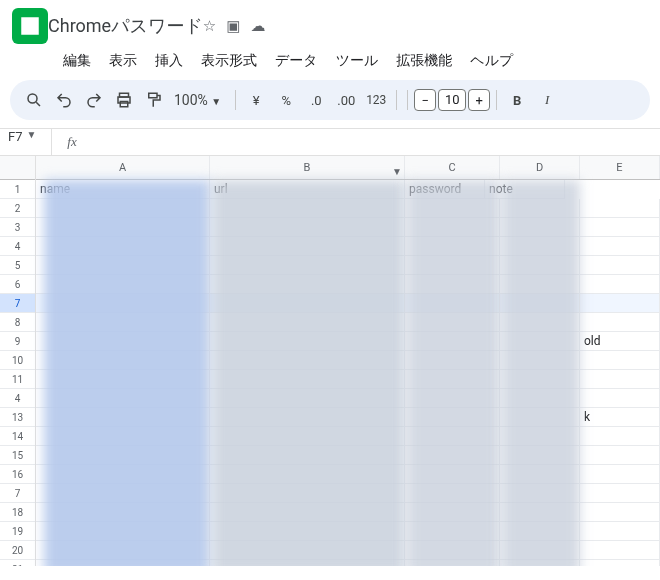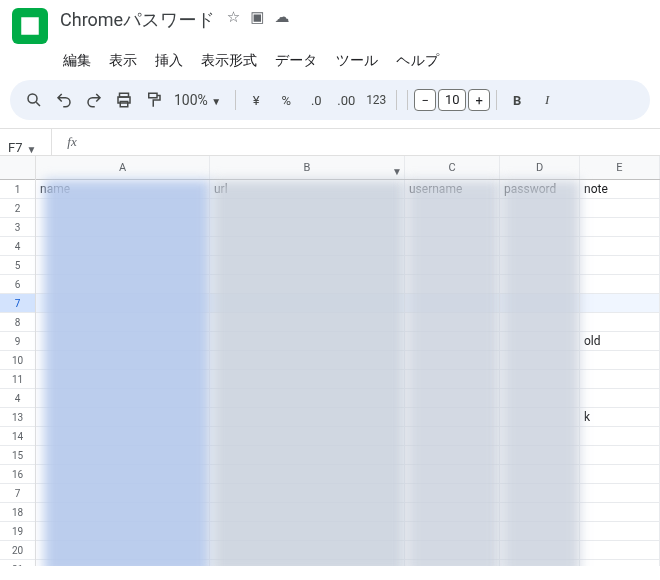--- a/index.html
+++ b/index.html
@@ -1,19 +1,19 @@
 <!DOCTYPE html>
 <html><head>
 <meta charset="utf-8">
 <style>
 * { box-sizing: border-box; margin: 0; padding: 0; }
 body { font-family: "Google Sans", Roboto, Arial, sans-serif; font-size: 13px; color: #202124; background: #fff; width: 660px; height: 580px; overflow: hidden; }
 
 .header { padding: 8px 12px 0; }
-.title-row { display: flex; align-items: flex-start; gap: 12px; margin-bottom: 4px; }
+.title-row { display: flex; align-items: center; gap: 0; margin-bottom: 4px; }
 .logo { width: 36px; height: 36px; background: #00ac47; border-radius: 6px; display: flex; align-items: center; justify-content: center; }
 .logo svg { width: 24px; height: 24px; }
 .doc-title { font-size: 18px; color: #3c4043; }
 .title-icons { display: flex; gap: 10px; color: #5f6368; }
 .title-icons span { cursor: pointer; font-size: 15px; }
 
 .menu-bar { display: flex; gap: 4px; margin-left: 44px; margin-bottom: 6px; }
 .menu-item { padding: 4px 7px; font-size: 14px; color: #202124; cursor: pointer; border-radius: 4px; }
 
 .toolbar { display: flex; align-items: center; gap: 2px; padding: 4px 10px; background: #edf2fa; border-radius: 24px; margin: 4px 10px 8px; height: 40px; }
@@ -21,21 +21,21 @@
 .tbtn svg { width: 18px; height: 18px; }
 .tsep { width: 1px; height: 20px; background: #c7c7c7; margin: 0 4px; }
 .zoom-label { font-size: 14px; padding: 0 4px; color: #444746; }
 .drop-arrow { font-size: 10px; color: #444746; margin-right: 4px; }
 .font-box { font-size: 14px; padding: 0 6px; color: #444746; }
 .size-ctrl { display: flex; align-items: center; gap: 2px; }
 .size-btn { width: 22px; height: 22px; border: 1px solid #747775; border-radius: 4px; display: flex; align-items: center; justify-content: center; cursor: pointer; background: #fff; }
 .size-val { width: 28px; height: 22px; border: 1px solid #747775; border-radius: 4px; text-align: center; font-size: 13px; line-height: 20px; background: #fff; }
 
 .formula-bar { display: flex; align-items: center; border-top: 1px solid #e0e0e0; border-bottom: 1px solid #e0e0e0; height: 28px; }
-.name-box { width: 52px; padding: 0 8px; font-size: 13px; color: #3c4043; border-right: 1px solid #e0e0e0; height: 100%; display: flex; align-items: flex-end; }
+.name-box { width: 52px; padding: 0 8px; font-size: 13px; color: #3c4043; border-right: 1px solid #e0e0e0; height: 100%; display: flex; align-items: flex-start; }
 .nb-arrow { font-size: 10px; color: #5f6368; margin-left: 4px; }
 .fx { width: 40px; text-align: center; font-style: italic; color: #5f6368; font-family: Georgia, serif; }
 
 .sheet { display: flex; height: calc(580px - 170px); overflow: hidden; }
 .row-headers { width: 40px; background: #fff; border-right: 1px solid #e0e0e0; }
 .corner { height: 24px; border-bottom: 1px solid #c0c0c0; background: #f8f9fa; }
 .row-h { height: 19px; border-bottom: 1px solid #e8eaed; font-size: 10px; color: #5f6368; text-align: center; line-height: 19px; background: #fff; }
 .row-h.sel { background: #d3e3fd; color: #0b57d0; }
 
 .grid { flex: 1; position: relative; }
@@ -75,20 +75,21 @@
       <span>☁</span>
     </div>
   </div>
   <div class="menu-bar">
     <div class="menu-item">編集</div>
     <div class="menu-item">表示</div>
     <div class="menu-item">挿入</div>
     <div class="menu-item">表示形式</div>
     <div class="menu-item">データ</div>
     <div class="menu-item">ツール</div>
+    <div class="menu-item">拡張機能</div>
     <div class="menu-item">ヘルプ</div>
   </div>
 </div>
 
 <div class="toolbar">
   <div class="tbtn">
       <svg viewBox="0 0 24 24" fill="none" stroke="currentColor" stroke-width="2">
         <circle cx="10" cy="10" r="6"></circle>
         <path d="m20 20-5-5"></path>
       </svg>
@@ -180,21 +181,20 @@
       <div class="col-h col-A">A</div>
       <div class="col-h col-B"><span>B</span><span class="col-dd">▼</span></div>
       <div class="col-h col-C">C</div>
       <div class="col-h col-D">D</div>
       <div class="col-h col-E">E</div>
     </div>
     <div class="rows" id="rows-container">
         <div class="row">
           <div class="cell col-A" style="width: 174px;">name</div>
           <div class="cell col-B" style="width: 195px;">url</div>
-          <div class="cell col-C" style="width: 95px;">username</div>
           <div class="cell col-D" style="width: 80px;">password</div>
           <div class="cell col-E" style="width: 80px;">note</div>
         </div>
         <div class="row">
           <div class="cell col-A" style="width: 174px;"></div>
           <div class="cell col-B" style="width: 195px;"></div>
           <div class="cell col-C" style="width: 95px;"></div>
           <div class="cell col-D" style="width: 80px;"></div>
           <div class="cell col-E" style="width: 80px;"></div>
         </div>

